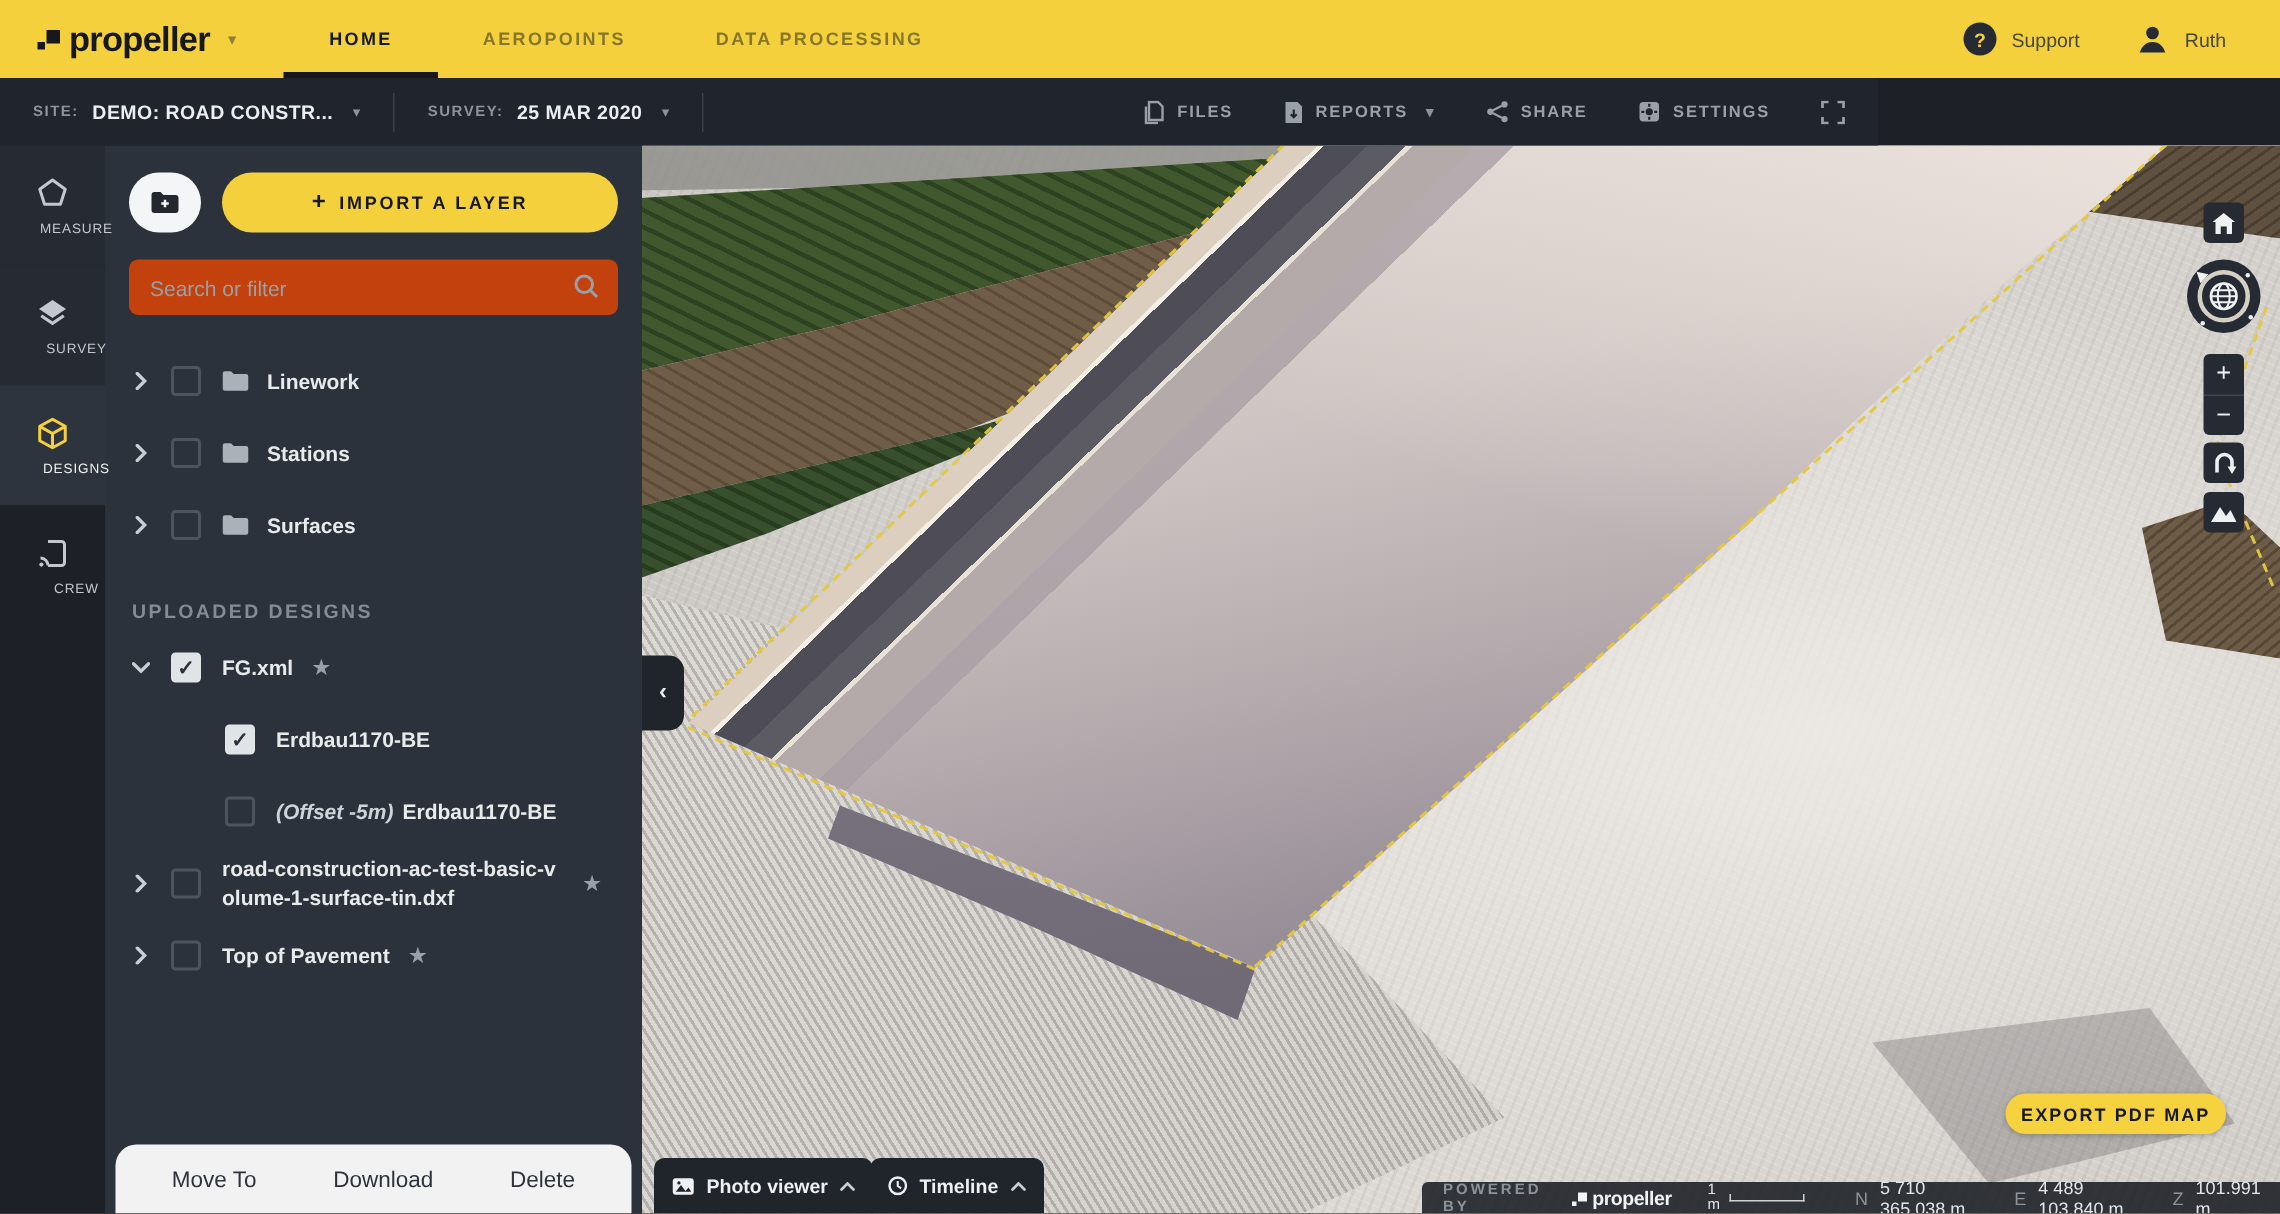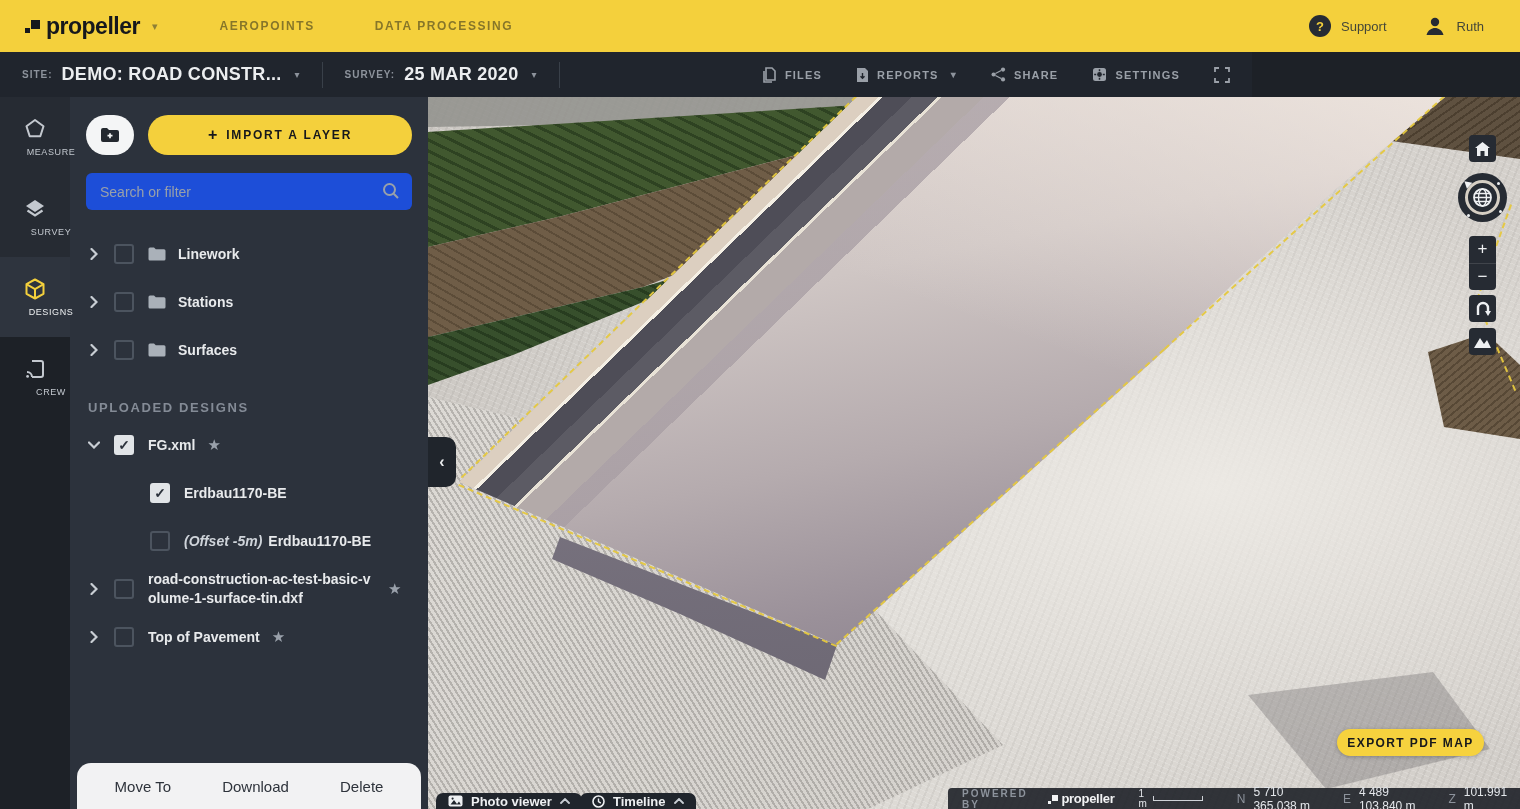--- a/index.html
+++ b/index.html
@@ -21,21 +21,21 @@
   .top-tab.active::after { content:""; position:absolute; left:0; right:0; bottom:0; height:4px; background:#16181c; }
   .top-right { margin-left:auto; display:flex; align-items:center; gap:36px; margin-right:36px; }
   .top-right .grp { display:flex; align-items:center; gap:10px; cursor:pointer; }
   .q-circle { width:22px; height:22px; border-radius:50%; background:#262b33; color:#f4d03c; font-size:13px; font-weight:bold; display:flex; align-items:center; justify-content:center; }
   .top-right .lbl { font-size:13px; color:#454738; }
 
   
   .toolbar { position:absolute; left:0; top:52px; width:1252px; height:45px; background:#20252d; display:flex; align-items:center; z-index:30; }
   .tb-group { display:flex; align-items:center; gap:9px; padding:0 22px; cursor:pointer; }
   .tb-label { font-size:10px; font-weight:bold; letter-spacing:1px; color:#8d939c; }
-  .tb-value { font-size:18px; font-weight:bold; color:#eceef0; letter-spacing:0.3px; }
+  .tb-value { font-size:13px; font-weight:bold; color:#eceef0; letter-spacing:0.3px; }
   .tb-caret { font-size:10px; color:#8d939c; margin-left:4px; }
   .tb-divider { width:1px; height:26px; background:#394049; }
   .tb-actions { margin-left:auto; display:flex; align-items:center; gap:34px; margin-right:22px; }
   .tb-action { display:flex; align-items:center; gap:8px; font-size:11px; font-weight:bold; letter-spacing:1.2px; color:#9aa0a8; cursor:pointer; }
   .tb-action svg { display:block; }
 
   
   .rail { position:absolute; left:0; top:97px; width:70px; bottom:0; background:#1d2127; z-index:25; }
   .rail-item { height:80px; display:flex; flex-direction:column; align-items:center; justify-content:center; gap:7px; cursor:pointer; background:#262b33; }
   .rail-item .rl { font-size:9px; letter-spacing:0.6px; color:#c3c8cf;padding-left:32px; }
@@ -43,21 +43,21 @@
   .rail-item.active .rl { color:#eef0f2; }
   .rail-item.crew { background:#1d2127; }
 
   
   .panel { position:absolute; left:70px; top:97px; width:358px; bottom:0; background:#2c323c; z-index:24; }
   .panel-top { display:flex; align-items:center; gap:14px; padding:18px 16px 10px 16px; }
   .btn-newfolder { width:48px; height:40px; border-radius:20px; background:#f4f5f6; border:none; display:flex; align-items:center; justify-content:center; cursor:pointer; }
   .btn-import { flex:1; height:40px; border-radius:20px; background:#f4d03c; border:none; font-family:inherit; font-size:12px; font-weight:bold; letter-spacing:1.8px; color:#16181c; display:flex; align-items:center; justify-content:center; gap:9px; cursor:pointer; }
   .btn-import .plus { font-size:16px; font-weight:bold; letter-spacing:0; }
   .searchbox { position:relative; margin:8px 16px 14px 16px; }
-  .searchbox input { width:100%; height:37px; background:#1d4ed8; border:none; border-radius:6px; padding:0 38px 0 14px; font-family:inherit; font-size:14px; color:#e8eaec; }
+  .searchbox input { width:100%; height:37px; background:#c2410c; border:none; border-radius:6px; padding:0 38px 0 14px; font-family:inherit; font-size:14px; color:#e8eaec; }
   .searchbox input::placeholder { color:#98a0aa; }
   .searchbox .mag { position:absolute; right:12px; top:9px; }
   .tree { padding-top:6px; }
   .tree-row { display:flex; align-items:center; min-height:48px; padding:0 16px 0 18px; cursor:pointer; }
   .tree-row .chev { width:12px; display:flex; justify-content:center; margin-right:14px; flex:none; }
   .cbox { width:20px; height:20px; border-radius:3px; border:2px solid #4c545f; margin-right:14px; flex:none; display:flex; align-items:center; justify-content:center; font-size:14px; color:transparent; }
   .cbox.checked { background:#e1e4e7; border-color:#e1e4e7; color:#2c323c; font-weight:bold; }
   .tree-row .ficon { margin-right:12px; flex:none; display:flex; }
   .tree-label { font-size:14px; font-weight:bold; color:#e8eaec; line-height:1.35; }
   .tree-label .pfx { font-style:italic; color:#cfd4da; font-weight:bold; margin-right:6px; }
@@ -120,21 +120,21 @@
   .zoomblock .zb { flex:1; display:flex; align-items:center; justify-content:center; color:#eef0f2; font-size:17px; cursor:pointer; }
   .zoomblock .zb + .zb { border-top:1px solid rgba(255,255,255,0.12); }
   .compass { position:absolute; left:1030px; top:76px; width:49px; height:49px; border-radius:50%; background:#262b33; cursor:pointer; z-index:12; }
   .compass .ring { position:absolute; left:7px; top:7px; width:35px; height:35px; border-radius:50%; border:3px solid #d6cfc4; }
   .compass .globe { position:absolute; left:14px; top:14px; }
   .compass .north { position:absolute; left:5px; top:7px; width:0; height:0; border-left:4px solid transparent; border-right:4px solid transparent; border-bottom:7px solid #f2f3f4; transform:rotate(-48deg); }
   .compass .dot { position:absolute; width:3px; height:3px; border-radius:50%; background:#eef0f2; }
 
   .export-btn { position:absolute; left:909px; top:632px; width:147px; height:27px; background:#f6d23e; border:none; border-radius:14px; font-family:inherit; font-size:12px; font-weight:bold; letter-spacing:1.4px; color:#16181c; cursor:pointer; z-index:12; box-shadow:0 1px 4px rgba(0,0,0,0.25); }
 
-  .bottom-tab { position:absolute; bottom:0; height:16px; background:#20252c; border-radius:7px 7px 0 0; display:flex; align-items:center; gap:8px; padding:0 12px; cursor:pointer; z-index:13; }
+  .bottom-tab { position:absolute; bottom:0; height:37px; background:#20252c; border-radius:7px 7px 0 0; display:flex; align-items:center; gap:8px; padding:0 12px; cursor:pointer; z-index:13; }
   .bottom-tab .bt-lbl { font-size:13px; font-weight:bold; color:#eef0f2; }
   .tab-photo { left:8px; }
   .tab-timeline { left:152px; }
 
   .statusbar { position:absolute; right:0; bottom:0; left:520px; height:21px; background:rgba(25,29,35,0.88); border-top-left-radius:4px; display:flex; align-items:center; z-index:11; padding:0 10px 0 14px; }
   .pb-lbl { font-size:10px; font-weight:bold; letter-spacing:2px; color:#8d939c; margin-right:10px; }
   .pb-logo { display:flex; align-items:center; margin-right:24px; }
   .pb-mark { position:relative; width:10px; height:10px; margin-right:3px; }
   .pb-mark .sq-big { position:absolute; right:0; top:1px; width:6px; height:6px; background:#f2f3f4; }
   .pb-mark .sq-small { position:absolute; left:0; bottom:0; width:3px; height:3px; background:#f2f3f4; }
@@ -156,20 +156,21 @@
   <header class="topbar">
     <div class="logo">
       <span class="logo-mark">
           <span class="sq-big"></span>
           <span class="sq-small"></span>
         </span>
       <span class="logo-text">propeller</span>
       <span class="logo-caret">▾</span>
     </div>
     <nav class="top-tabs">
+      <div class="top-tab active">HOME</div>
       <div class="top-tab">AEROPOINTS</div>
       <div class="top-tab">DATA PROCESSING</div>
     </nav>
     <div class="top-right">
       <div class="grp">
         <span class="q-circle">?</span>
         <span class="lbl">Support</span>
       </div>
       <div class="grp">
         <span>

